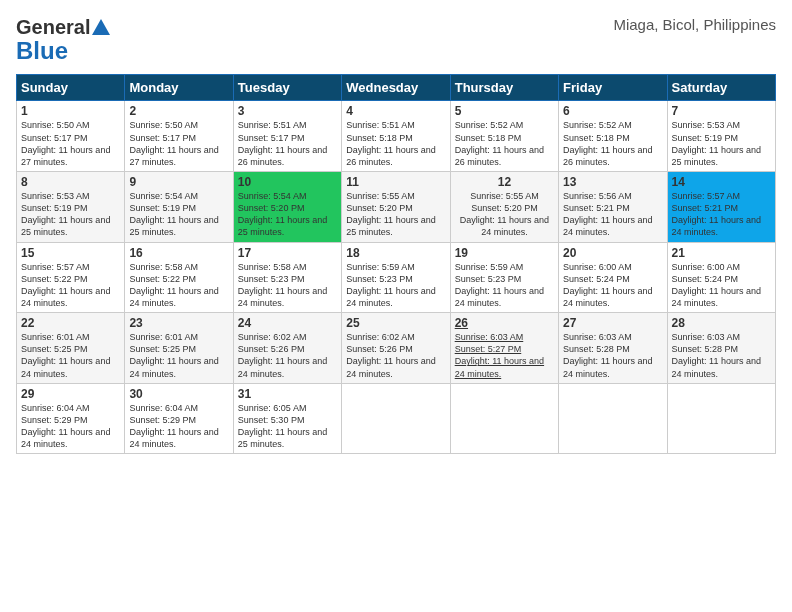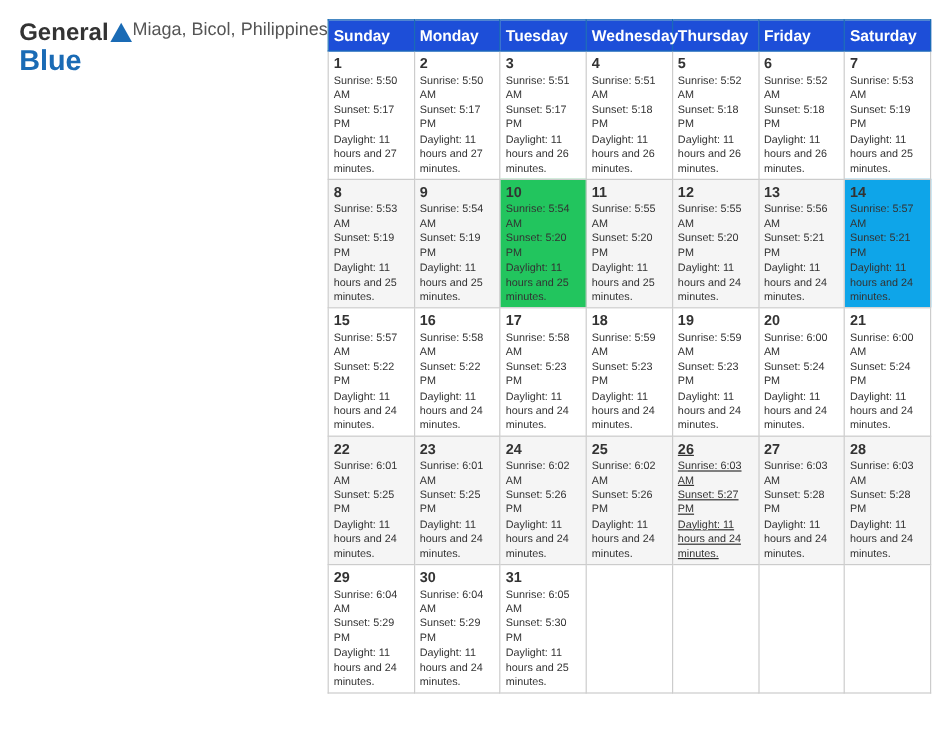--- a/index.html
+++ b/index.html
@@ -8,21 +8,21 @@
       height: 612px;
       font-family: Arial, sans-serif;
       background: #fff;
       overflow: hidden;
     }
     .page {
       width: 792px;
       height: 440px;
       padding: 16px;
       display: flex;
-      flex-direction: row;
+      flex-direction: column;
     }
     .header {
       display: flex;
       justify-content: space-between;
       align-items: flex-start;
       margin-bottom: 10px;
     }
     .title-section {
       text-align: right;
     }
@@ -36,21 +36,21 @@
       color: #555;
     }
     .calendar {
       flex: 1;
       border: 1px solid #ccc;
       border-collapse: collapse;
       width: 100%;
       table-layout: fixed;
     }
     .calendar th {
-      background: #1d4ed8;
+      background: #0c4a6e;
       color: #fff;
       font-size: 13px;
       font-weight: bold;
       padding: 5px 4px;
       text-align: left;
       border: 1px solid #1a6bb5;
     }
     .calendar td {
       border: 1px solid #ccc;
       vertical-align: top;
@@ -220,21 +220,21 @@
         </div>
       </td>
           <td style="background: rgb(245, 245, 245);">
         <span class="day-num">11</span>
         <div class="cell-content">
           <span>Sunrise: 5:55 AM</span><br>
           <span>Sunset: 5:20 PM</span><br>
           <span>Daylight: 11 hours and 25 minutes.</span>
         </div>
       </td>
-          <td style="background: rgb(245, 245, 245);">
+          <td style="background: rgb(245, 245, 245); text-align: center;">
         <span class="day-num">12</span>
         <div class="cell-content">
           <span>Sunrise: 5:55 AM</span><br>
           <span>Sunset: 5:20 PM</span><br>
           <span>Daylight: 11 hours and 24 minutes.</span>
         </div>
       </td>
           <td style="background: rgb(245, 245, 245); margin-top: 16px;">
         <span class="day-num">13</span>
         <div class="cell-content">

